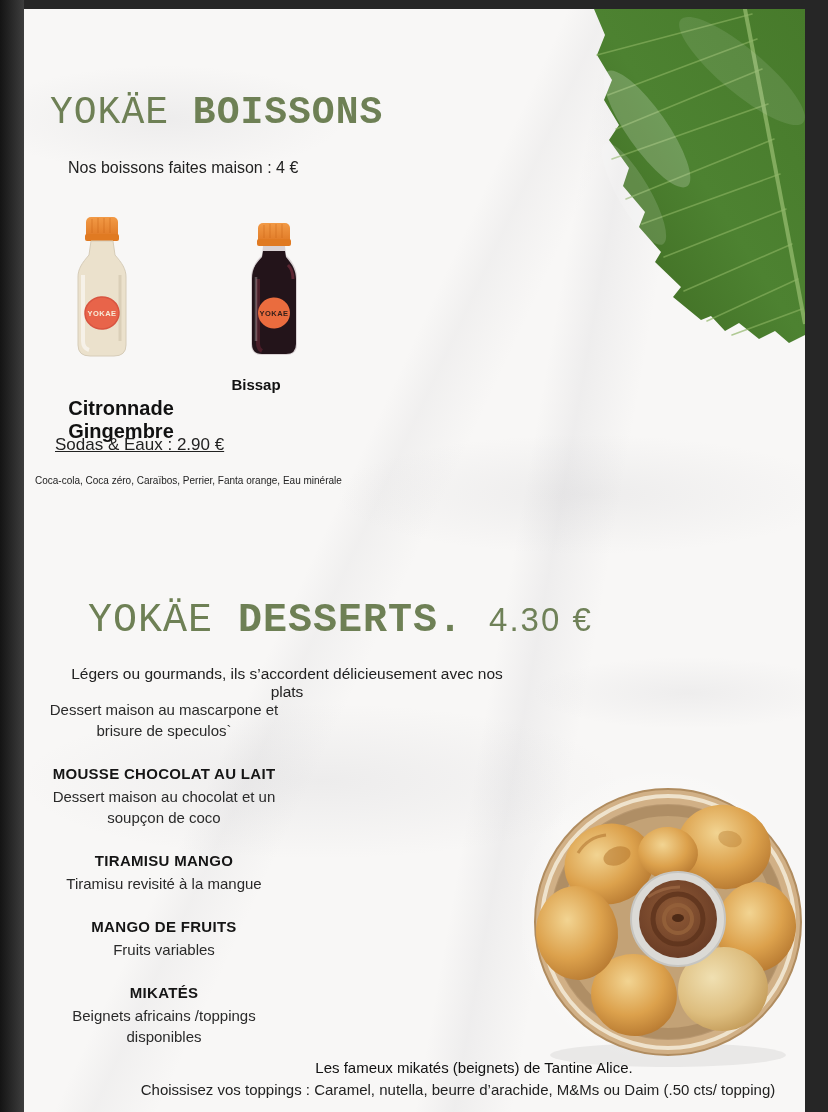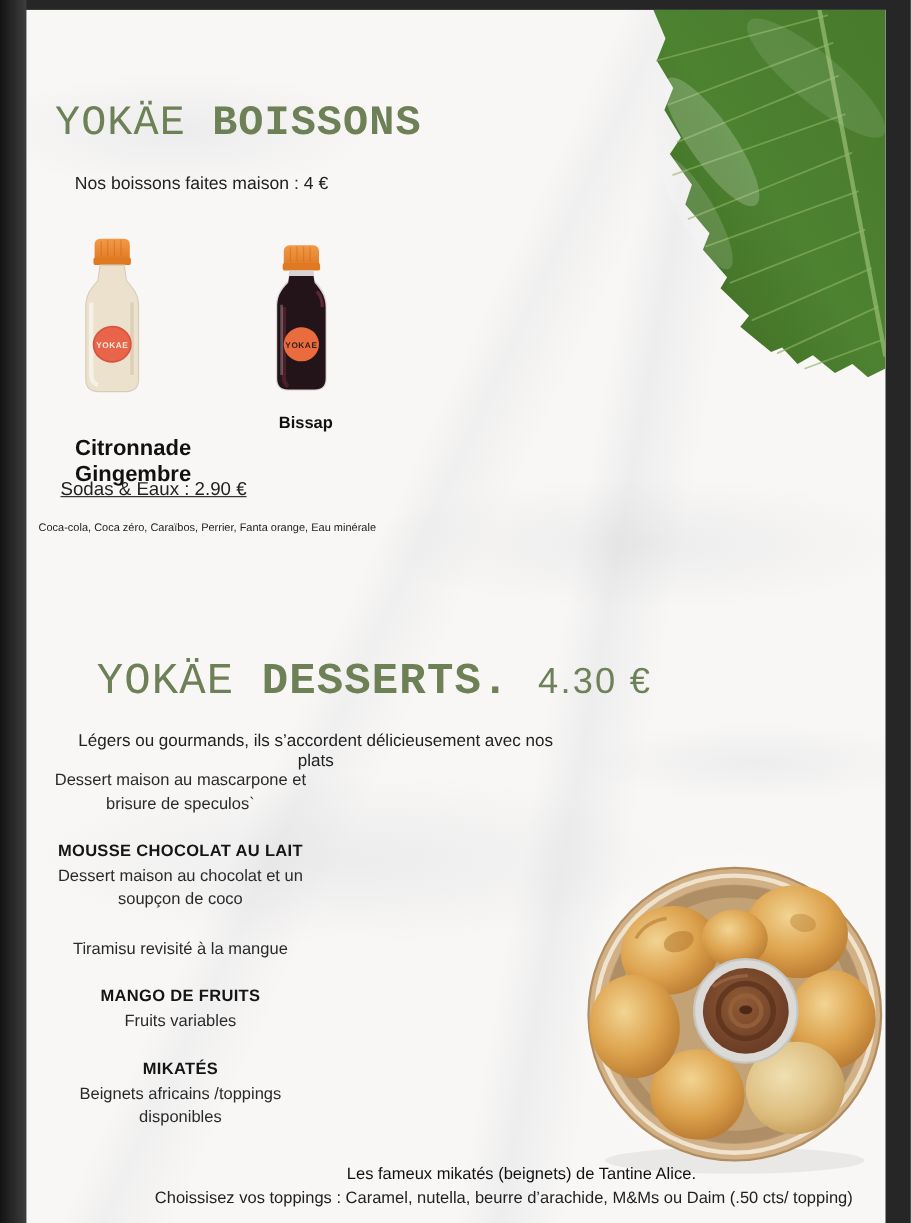--- a/index.html
+++ b/index.html
@@ -118,21 +118,21 @@
     <path d="M19,25 L18,34 C10,42 7,49 7,57 L7,123 Q7,134 18,134 L42,134 Q53,134 53,123 L53,57 C53,49 50,42 42,34 L41,25 Z" fill="#d9d2d4"></path>
     <path d="M19,30 L18,36 C10,44 8,50 8,58 L8,123 Q8,133 18,133 L42,133 Q52,133 52,123 L52,58 C52,50 49,44 42,36 L41,30 Z" fill="#23141a"></path>
     <path d="M14,58 L14,122 Q14,128 18,130" stroke="#5c2230" stroke-width="4" fill="none" opacity="0.7"></path>
     <path d="M12,56 L12,120" stroke="#ffffff" stroke-width="2.5" fill="none" opacity="0.25"></path>
     <path d="M44,44 C48,48 49,54 49,58" stroke="#6a2a38" stroke-width="3" fill="none" opacity="0.8"></path>
     <ellipse cx="30" cy="92" rx="16" ry="15.5" fill="#ea6c3e" transform="rotate(-3 30 92)"></ellipse>
     <text x="30" y="95" text-anchor="middle" font-family="Liberation Sans, sans-serif" font-size="7.5" font-weight="700" fill="#35201a" letter-spacing="0.5">YOKAE</text>
   </svg>
 
   <div class="abs bottle-label" style="left:0px; top:388px; width:194px; font-size:20px;">Citronnade Gingembre</div>
-  <div class="abs bottle-label" style="left:194px; top:367px; width:120px; font-size:15px;">Bissap</div>
+  <div class="abs bottle-label" style="left:172px; top:367px; width:120px; font-size:15px;">Bissap</div>
 
   <div class="abs body-text" style="left:31px; top:426px; font-size:17px;text-decoration:underline;">Sodas &amp; Eaux : 2.90 €</div>
   <div class="abs body-text" style="left:11px; top:466px; font-size:10px;">Coca-cola, Coca zéro, Caraïbos, Perrier, Fanta orange, Eau minérale</div>
 
   <div class="abs" style="left:64px; top:589px; display:flex; align-items:baseline; gap:26px;">
     <div class="serif-title" style="font-size:40px;">
       <span class="t-reg">YOKÄE</span>
       <span class="t-bold">DESSERTS.</span>
     </div>
     <div style="font-size:33px; color:#6f8158; letter-spacing:2px; font-weight:400;">4.30 €</div>
@@ -144,20 +144,21 @@
     <div>
       <div class="item-desc">Dessert maison au mascarpone et
 brisure de speculos`</div>
     </div>
     <div>
       <div class="item-name">MOUSSE CHOCOLAT AU LAIT</div>
       <div class="item-desc">Dessert maison au chocolat et un
 soupçon de coco</div>
     </div>
     <div>
+      <div class="item-name">TIRAMISU MANGO</div>
       <div class="item-desc">Tiramisu revisité à la mangue</div>
     </div>
     <div>
       <div class="item-name">MANGO DE FRUITS</div>
       <div class="item-desc">Fruits variables</div>
     </div>
     <div>
       <div class="item-name">MIKATÉS</div>
       <div class="item-desc">Beignets africains /toppings
 disponibles</div>

